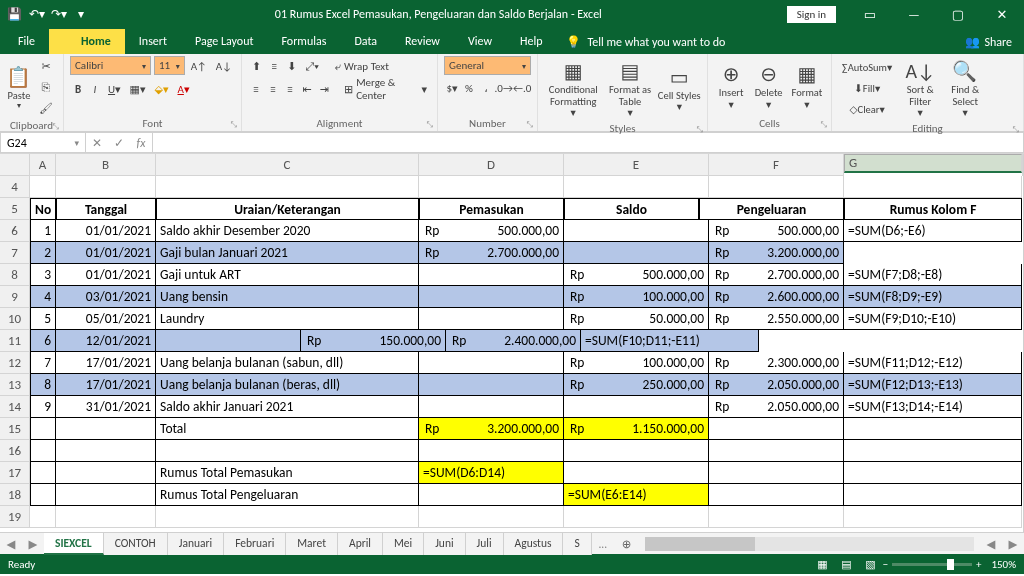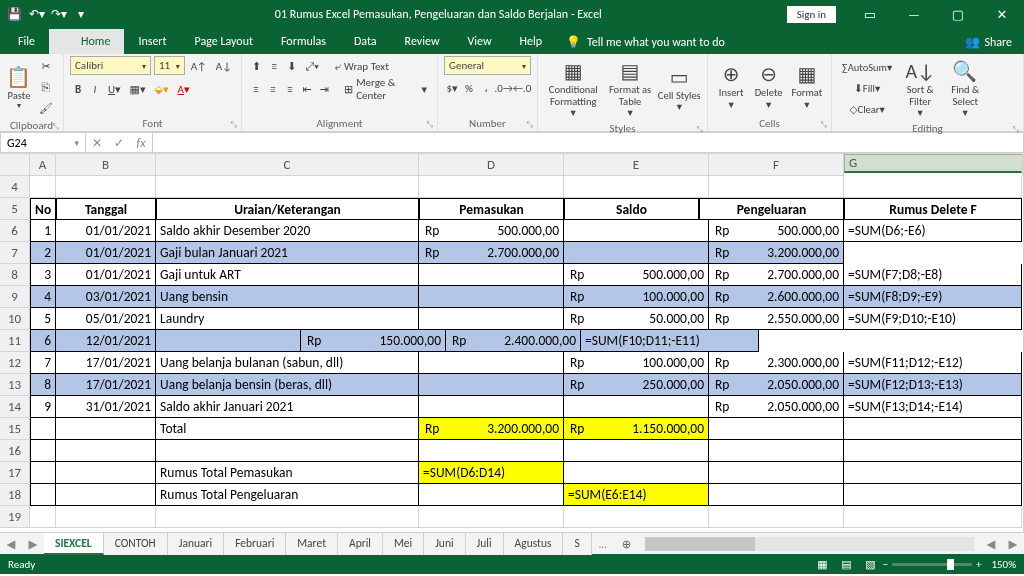--- a/index.html
+++ b/index.html
@@ -11,34 +11,34 @@
 .titlebar .qat span { width:18px; height:18px; display:inline-flex; align-items:center; justify-content:center; }
 .titlebar .title { flex:1; text-align:center; }
 .titlebar .right { display:flex; align-items:center; gap:0; }
 .signin { background:#fff; color:#333; padding:2px 10px; font-size:11px; margin-right:12px; }
 .wbtn { width:44px; height:28px; display:flex; align-items:center; justify-content:center; font-size:13px; }
 
 
 .menubar { background:#0a6332; height:26px; display:flex; align-items:flex-end; color:#fff; font-size:12px; padding-left:4px; }
 .menutab { padding:5px 14px 6px; cursor:pointer; }
 .menutab.file { background:#0a6332; }
-.menutab.active { background:#e5e5e5; color:#0a6332; font-weight:400;padding-left:32px; }
+.menutab.active { background:#fde047; color:#0a6332; font-weight:700;padding-left:32px; }
 .tellme { display:flex; align-items:center; gap:6px; padding:5px 10px; }
 .menubar .spacer { flex:1; }
 .share { padding:5px 12px; display:flex; align-items:center; gap:4px; }
 
 
 .ribbon { background:#f3f3f3; height:78px; border-bottom:1px solid #d0d0d0; display:flex; font-size:11px; color:#444; }
 .group { border-right:1px solid #e0e0e0; padding:2px 6px 1px; display:flex; flex-direction:column; position:relative; }
 .group .label { text-align:center; font-size:11px; color:#666; padding-top:1px; height:14px; position:relative; }
 .group .label::after { content:"⤡"; position:absolute; right:-2px; bottom:0; font-size:8px; color:#888; }
 .gbody { flex:1; display:flex; align-items:center; gap:3px; }
 .btn { border:1px solid transparent; padding:1px 3px; display:inline-flex; align-items:center; justify-content:center; min-width:16px; height:20px;}
 .vstack { display:flex; flex-direction:column; gap:1px; }
-.sel { border:1px solid #ababab; background:#fef9c3; padding:1px 4px; font-size:11px; height:19px; display:flex; align-items:center; }
+.sel { border:1px solid #ababab; background:#fdba74; padding:1px 4px; font-size:11px; height:19px; display:flex; align-items:center; }
 .bigbtn { display:flex; flex-direction:column; align-items:center; width:44px; padding:2px 0; font-size:10.5px; line-height:1.1; text-align:center;}
 .bigbtn .ico { font-size:20px; height:26px; display:flex; align-items:center; }
 
 
 .fbar { height:22px; background:#fff; border-bottom:1px solid #d6d6d6; display:flex; align-items:stretch; font-size:12px; }
 .namebox { width:86px; border:1px solid #d0d0d0; display:flex; align-items:center; padding:0 6px; background:#fff;}
 .fbtns { display:flex; align-items:center; border:1px solid #d0d0d0; border-left:none; }
 .fbtns span { width:22px; text-align:center; color:#888; font-size:12px;}
 .fx { font-style:italic; color:#666; }
 .formula { flex:1; border:1px solid #d0d0d0; border-left:none; padding:0 6px; display:flex; align-items:center; }
@@ -295,21 +295,21 @@
             <div class="cell " style="width: 135px;"></div>
             <div class="cell " style="width: 178px;"></div>
           </div>
           <div class="row">
             <div class="cell hd" style="width: 26px;">No</div>
             <div class="cell hd" style="width: 100px;">Tanggal</div>
             <div class="cell hd" style="width: 263px;">Uraian/Keterangan</div>
             <div class="cell hd" style="width: 145px;">Pemasukan</div>
             <div class="cell hd" style="width: 135px;">Saldo</div>
             <div class="cell hd" style="width: 145px;">Pengeluaran</div>
-            <div class="cell hd" style="width: 178px;">Rumus Delete F</div>
+            <div class="cell hd" style="width: 178px;">Rumus Kolom F</div>
           </div>
           <div class="row">
             <div class="cell num bl br bb" style="width: 26px;">1</div>
             <div class="cell num br bb" style="width: 100px;">01/01/2021</div>
             <div class="cell br bb" style="width: 263px;">Saldo akhir Desember 2020</div>
             <div class="cell br bb rp" style="width: 145px;">
               <span class="r">Rp</span>
               <span>500.000,00</span>
             </div>
             <div class="cell br bb" style="width: 145px;"></div>
@@ -403,21 +403,21 @@
             </div>
             <div class="cell br bb rp" style="width: 135px;">
               <span class="r">Rp</span>
               <span>2.300.000,00</span>
             </div>
             <div class="cell br bb" style="width: 178px;">=SUM(F11;D12;-E12)</div>
           </div>
           <div class="row stripe">
             <div class="cell num bl br bb" style="width: 26px;">8</div>
             <div class="cell num br bb" style="width: 100px;">17/01/2021</div>
-            <div class="cell br bb" style="width: 263px;">Uang belanja bensin (beras, dll)</div>
+            <div class="cell br bb" style="width: 263px;">Uang belanja bulanan (beras, dll)</div>
             <div class="cell br bb" style="width: 145px;"></div>
             <div class="cell br bb rp" style="width: 145px;">
               <span class="r">Rp</span>
               <span>250.000,00</span>
             </div>
             <div class="cell br bb rp" style="width: 135px;">
               <span class="r">Rp</span>
               <span>2.050.000,00</span>
             </div>
             <div class="cell br bb" style="width: 178px;">=SUM(F12;D13;-E13)</div>

